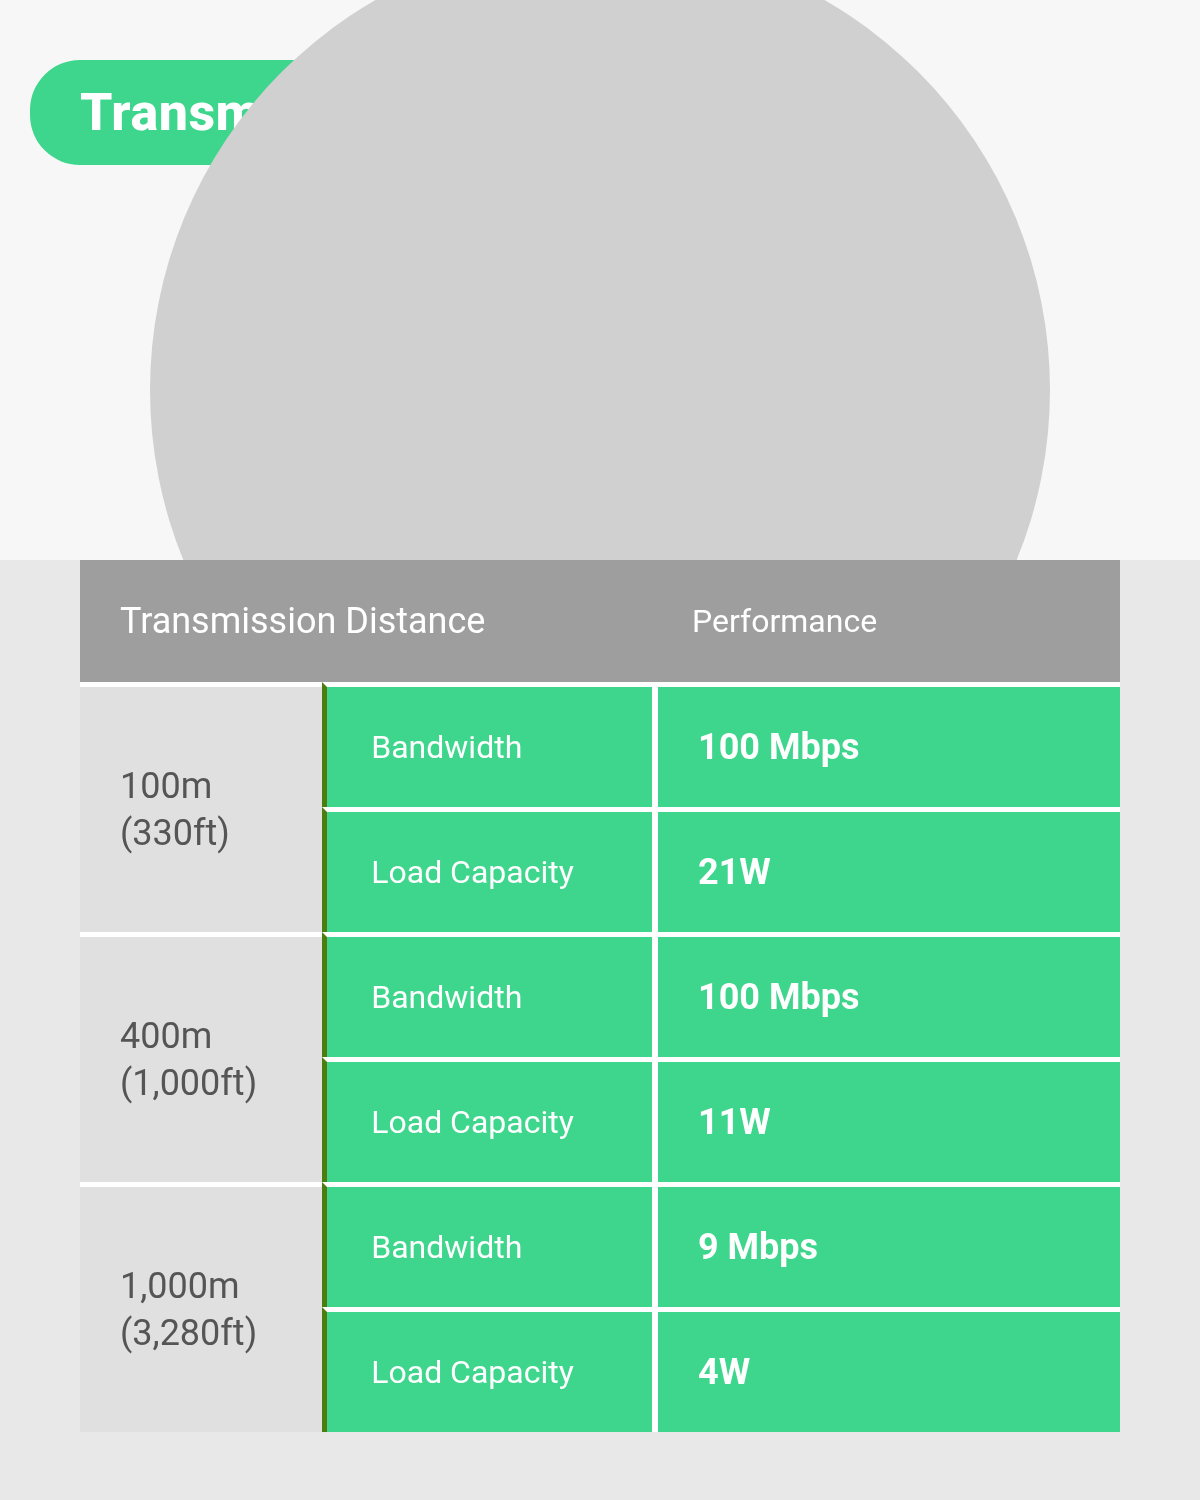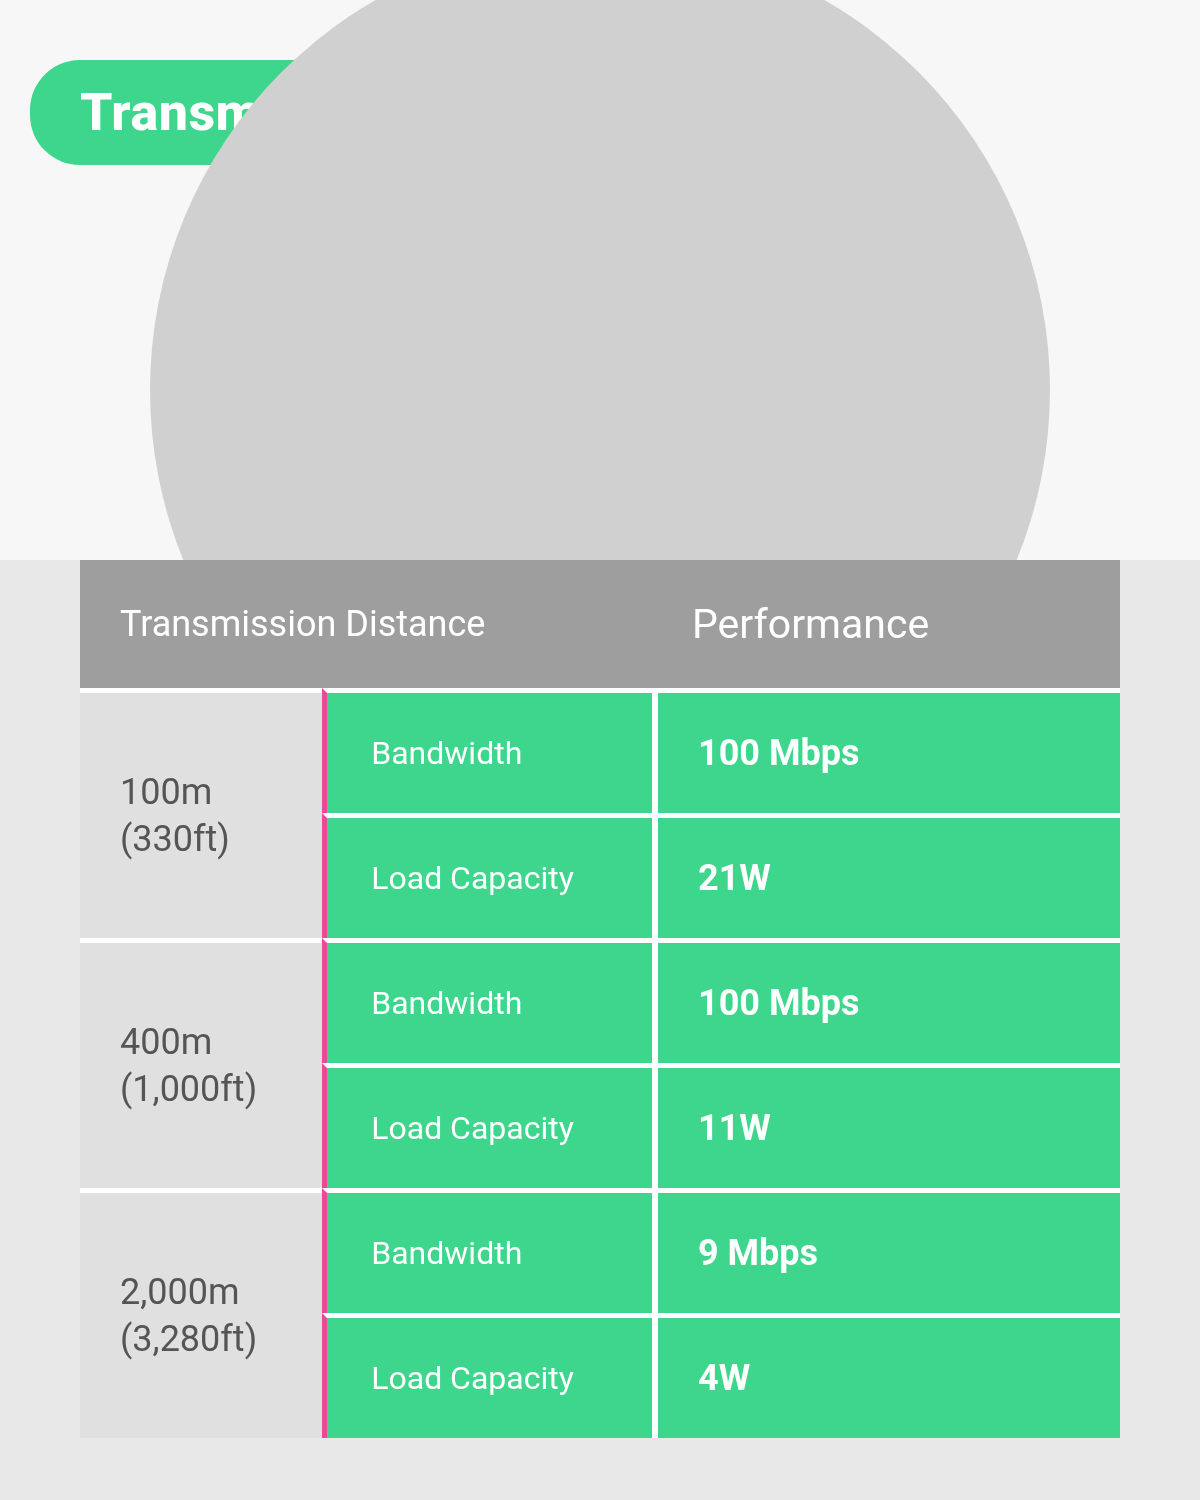--- a/index.html
+++ b/index.html
@@ -87,21 +87,21 @@
 
     .col-divider-header {
       background-color: #3dd68c;
       width: 6px;
       padding: 0;
     }
 
     .col-performance-header {
       background-color: #9e9e9e;
       color: #ffffff;
-      font-size: 41px;
+      font-size: 32px;
       font-weight: 400;
       padding: 40px 40px;
       width: 45%;
       vertical-align: middle;
     }
 
     
     .distance-cell {
       background-color: #e0e0e0;
       color: #555555;
@@ -117,21 +117,21 @@
     }
 
     .metric-cell {
       background-color: #3dd68c;
       color: #ffffff;
       font-size: 32px;
       font-weight: 400;
       padding: 28px 44px;
       vertical-align: middle;
       border-top: 5px solid #ffffff;
-      border-left: 5px solid #ec4899;
+      border-left: 5px solid #4d7c0f;
       margin-left: 32px;
     }
 
     .value-cell {
       background-color: #3dd68c;
       color: #ffffff;
       font-size: 36px;
       font-weight: 700;
       padding: 39px 40px;
       vertical-align: middle;
@@ -180,21 +180,21 @@
           <td style="width: 6px; padding: 0px; background: rgb(255, 255, 255);"></td>
           <td class="value-cell">100 Mbps</td>
         </tr>
         <tr>
           <td class="metric-cell">Load Capacity</td>
           <td style="width: 6px; padding: 0px; background: rgb(255, 255, 255);"></td>
           <td class="value-cell">11W</td>
         </tr>
         <tr>
           <td class="distance-cell" rowspan="2">
-            <div class="distance-cell-inner"><span>2,000m</span><br><span>(3,280ft)</span></div>
+            <div class="distance-cell-inner"><span>1,000m</span><br><span>(3,280ft)</span></div>
           </td>
           <td class="metric-cell">Bandwidth</td>
           <td style="width: 6px; padding: 0px; background: rgb(255, 255, 255);"></td>
           <td class="value-cell">9 Mbps</td>
         </tr>
         <tr>
           <td class="metric-cell">Load Capacity</td>
           <td style="width: 6px; padding: 0px; background: rgb(255, 255, 255);"></td>
           <td class="value-cell">4W</td>
         </tr>

